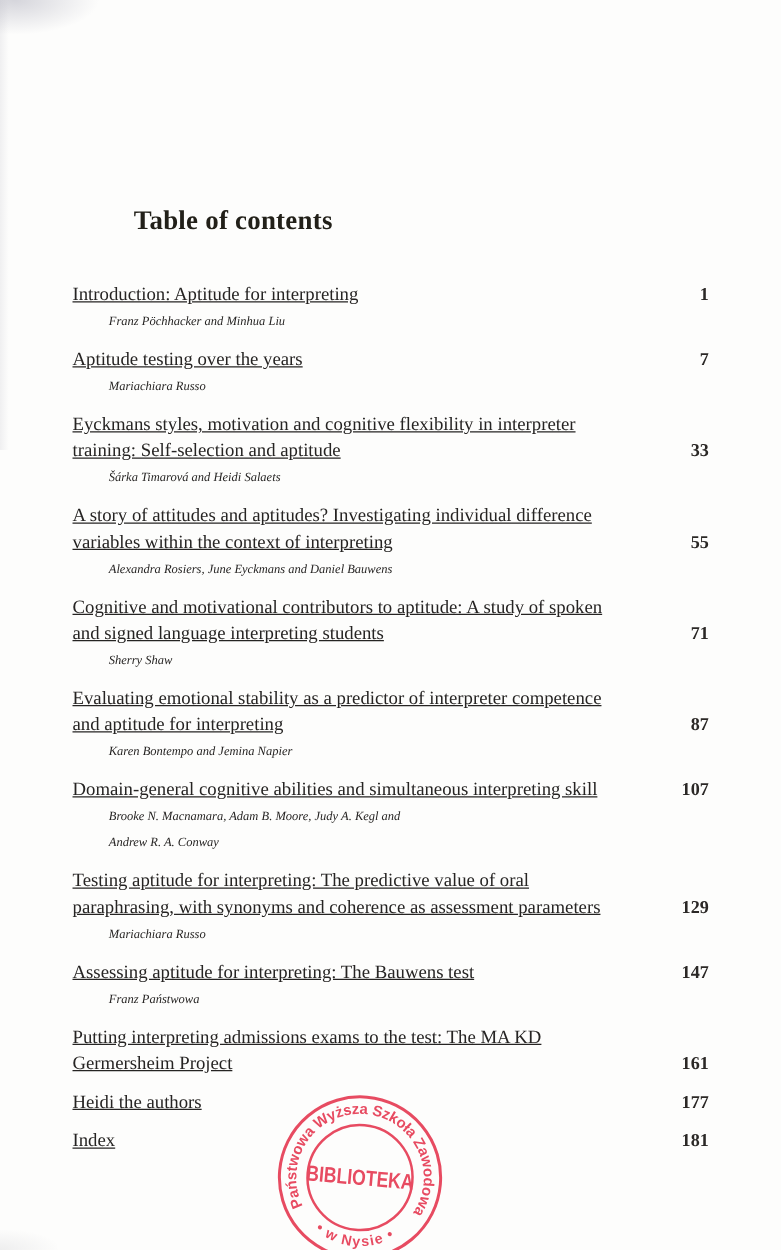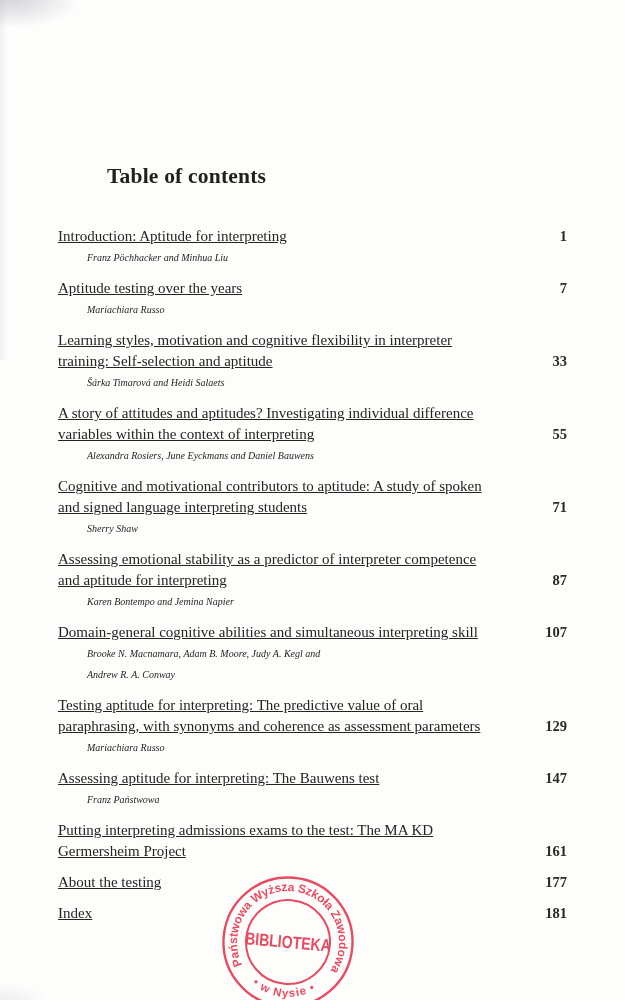--- a/index.html
+++ b/index.html
@@ -79,21 +79,21 @@
     <div class="entry">
       <div class="entry-head">
         <div class="entry-title">Aptitude testing over the years</div>
         <div class="entry-page">7</div>
       </div>
       <div class="entry-authors">Mariachiara Russo</div>
     </div>
 
     <div class="entry">
       <div class="entry-head">
-        <div class="entry-title">Learning styles, motivation and cognitive flexibility in interpreter
+        <div class="entry-title">Eyckmans styles, motivation and cognitive flexibility in interpreter
 training: Self-selection and aptitude</div>
         <div class="entry-page">33</div>
       </div>
       <div class="entry-authors">Šárka Timarová and Heidi Salaets</div>
     </div>
 
     <div class="entry">
       <div class="entry-head">
         <div class="entry-title">A story of attitudes and aptitudes? Investigating individual difference
 variables within the context of interpreting</div>
@@ -106,21 +106,21 @@
       <div class="entry-head">
         <div class="entry-title">Cognitive and motivational contributors to aptitude: A study of spoken
 and signed language interpreting students</div>
         <div class="entry-page">71</div>
       </div>
       <div class="entry-authors">Sherry Shaw</div>
     </div>
 
     <div class="entry">
       <div class="entry-head">
-        <div class="entry-title">Assessing emotional stability as a predictor of interpreter competence
+        <div class="entry-title">Evaluating emotional stability as a predictor of interpreter competence
 and aptitude for interpreting</div>
         <div class="entry-page">87</div>
       </div>
       <div class="entry-authors">Karen Bontempo and Jemina Napier</div>
     </div>
 
     <div class="entry">
       <div class="entry-head">
         <div class="entry-title">Domain-general cognitive abilities and simultaneous interpreting skill</div>
         <div class="entry-page">107</div>
@@ -149,21 +149,21 @@
     <div class="entry">
       <div class="entry-head">
         <div class="entry-title">Putting interpreting admissions exams to the test: The MA KD
 Germersheim Project</div>
         <div class="entry-page">161</div>
       </div>
     </div>
 
     <div class="entry">
       <div class="entry-head">
-        <div class="entry-title">About the testing</div>
+        <div class="entry-title">Heidi the authors</div>
         <div class="entry-page">177</div>
       </div>
     </div>
 
     <div class="entry">
       <div class="entry-head">
         <div class="entry-title">Index</div>
         <div class="entry-page">181</div>
       </div>
     </div>

